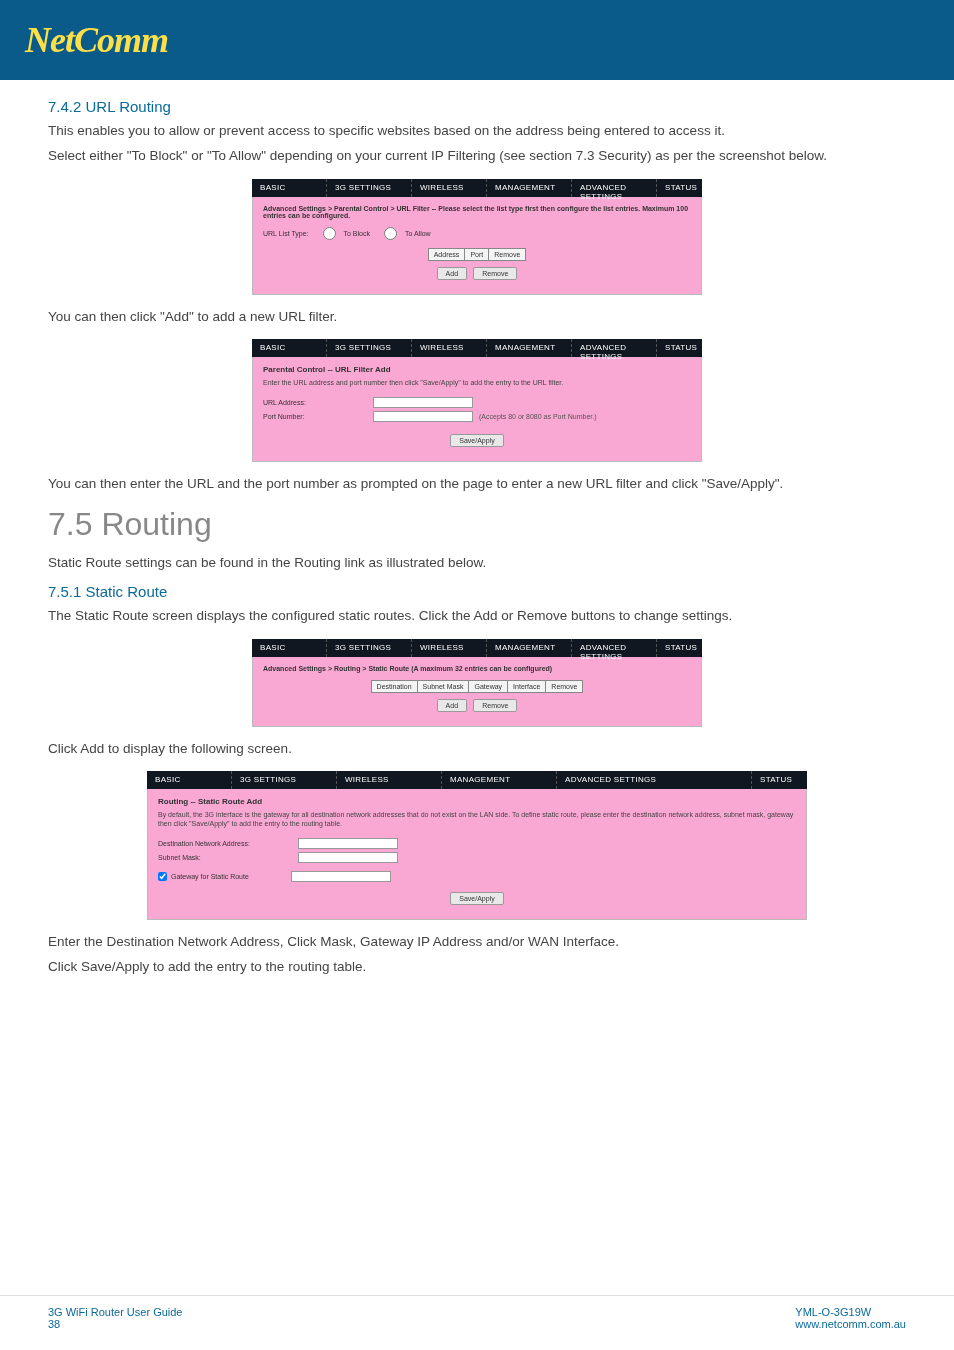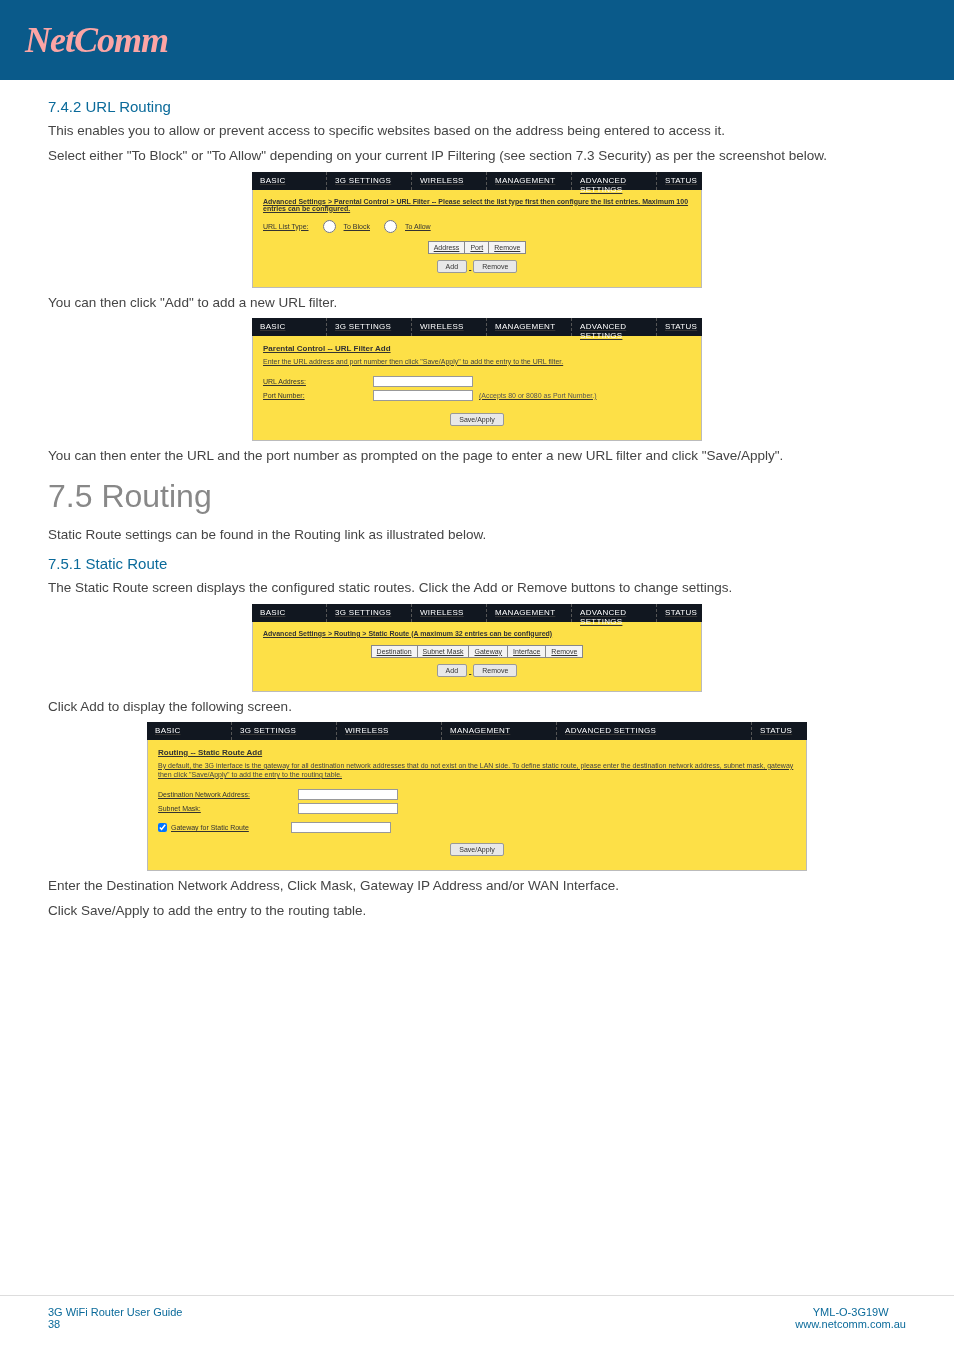--- a/index.html
+++ b/index.html
@@ -16,21 +16,21 @@
       height: 80px;
       display: flex;
       align-items: center;
       padding-left: 25px;
     }
     .logo {
       font-family: 'Brush Script MT', cursive;
       font-style: italic;
       font-weight: bold;
       font-size: 36px;
-      color: #fca5a5;
+      color: #fde047;
       letter-spacing: -1px;
     }
     .content {
       padding: 18px 48px 0 48px;
     }
     .section-sub {
       color: #0a6a9a;
       font-size: 15px;
       margin-bottom: 6px;
     }
@@ -42,42 +42,41 @@
     }
     .screenshot-box {
       margin: 10px auto 14px auto;
       display: block;
     }
     
     .router-ui {
       background: #fff;
       font-size: 8px;
       position: relative;
-      margin: 5px auto;
-      text-decoration: underline;
+      margin: 12px auto;
     }
     .router-tabs {
       background: #111720;
       display: flex;
       height: 18px;
     }
     .router-tab {
       color: #fff;
       font-size: 8px;
       padding: 4px 8px;
       border-right: 1px dashed #555;
       letter-spacing: 0.3px;
     }
     .router-tab:last-child { border-right: none; }
     .router-body {
       border-left: 1px solid #bbb;
       border-right: 1px solid #bbb;
       border-bottom: 1px solid #bbb;
       padding: 8px 10px 14px 10px;
-      background: #fde047;
+      background: #f9a8d4;
     }
     .breadcrumb {
       font-size: 7px;
       margin-bottom: 8px;
     }
     .breadcrumb b { font-weight: bold; }
     .small-table {
       margin: 8px auto 6px auto;
       border-collapse: collapse;
       font-size: 7px;
@@ -133,21 +132,21 @@
       bottom: 20px;
       left: 0;
       right: 0;
       padding: 10px 48px 0 48px;
       border-top: 1px solid #ddd;
       display: flex;
       justify-content: space-between;
       font-size: 11px;
       color: #0a6a9a;
     }
-    .footer .right { text-align: center; }
+    .footer .right { text-align: left; }
     .ui-wide { width: 660px; }
     .ui-med { width: 450px; }
     .note-txt { font-size: 7px; color: #555; margin-left: 6px; }
     .checkbox-mini {
       width: 9px;
       height: 9px;
       margin-right: 4px;
     }
     .sub-title-ui {
       font-size: 8px;

